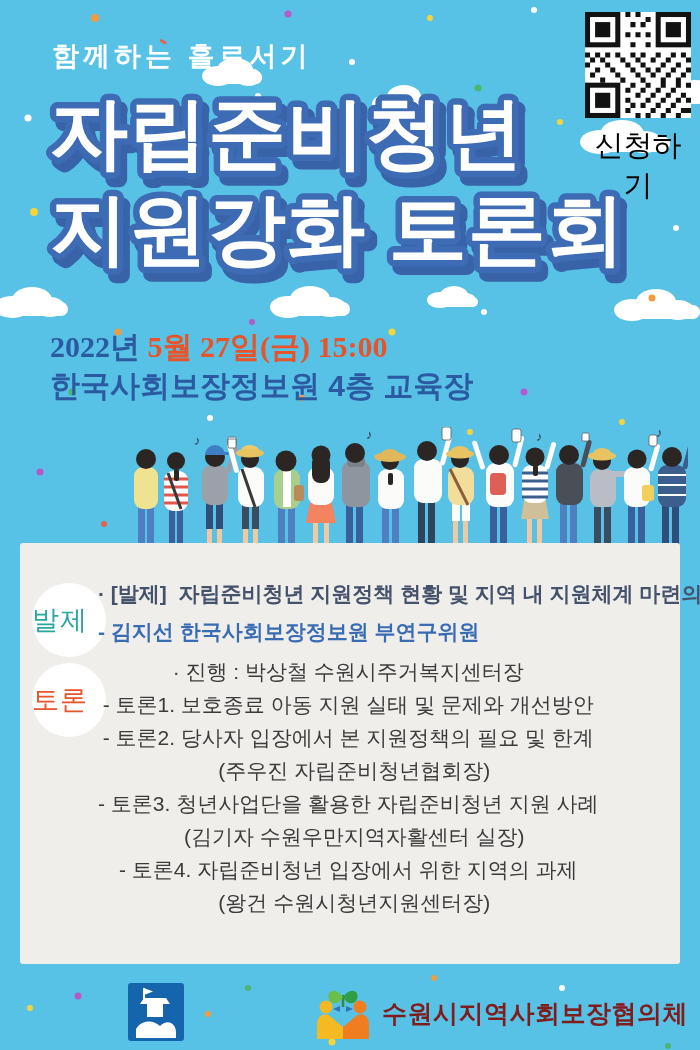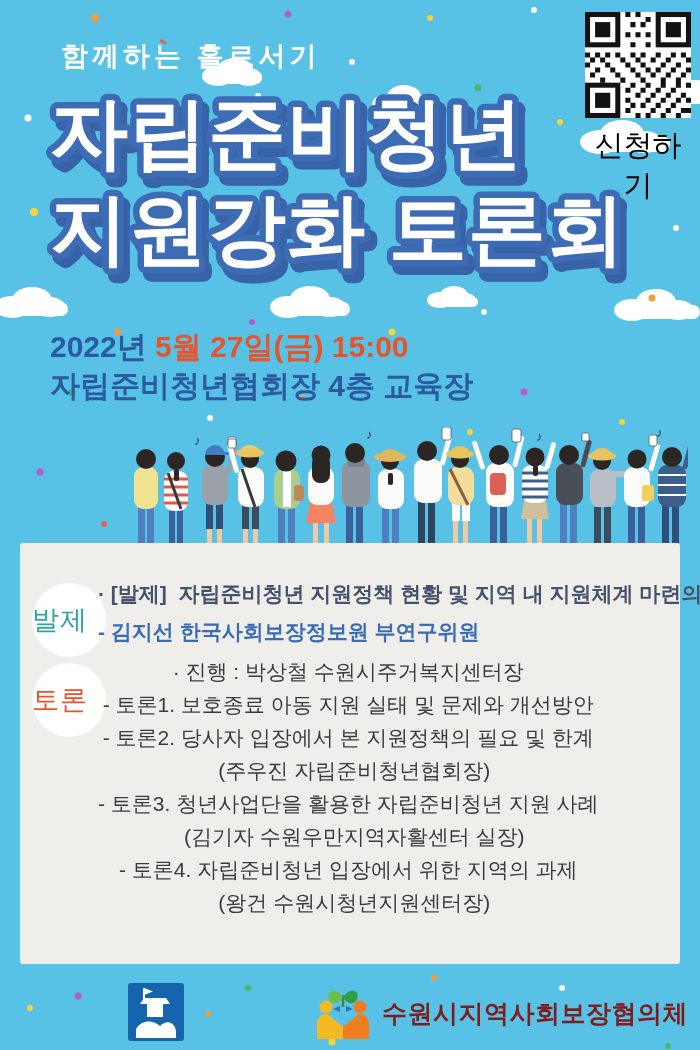--- a/index.html
+++ b/index.html
@@ -4,30 +4,30 @@
 <style>
   html,body{margin:0;padding:0;}
   body{
     width:700px;height:1050px;position:relative;overflow:hidden;
     background:#58c1e6;
     font-family:"Liberation Sans","DejaVu Sans",sans-serif;
   }
   .decor{position:absolute;left:0;top:0;z-index:1;}
   .tagline{
     position:absolute;left:52px;top:38px;z-index:2;
-    font-size:27px;font-weight:700;color:#ffffff;letter-spacing:4px;margin-left:9px;
+    font-size:27px;font-weight:700;color:#ffffff;letter-spacing:4px;
   }
   .title-svg{position:absolute;left:46px;top:86px;z-index:2;overflow:visible;}
   .title-svg text{
     font-family:"Liberation Sans","DejaVu Sans",sans-serif;
     font-weight:900;font-size:78px;letter-spacing:1px;
   }
   .t-shadow{fill:#3863a8;stroke:#3863a8;stroke-width:14;paint-order:stroke;stroke-linejoin:round;}
   .t-front{fill:#ffffff;stroke:#3d6bb4;stroke-width:13;paint-order:stroke;stroke-linejoin:round;}
-  .date-line{position:absolute;left:50px;top:327px;z-index:2;font-size:30px;font-weight:800;white-space:pre;}
+  .date-line{position:absolute;left:50px;top:327px;z-index:2;font-size:30px;font-weight:800;white-space:pre;font-family:Liberation Serif, serif;}
   .date-year{color:#2c5aa0;}
   .date-main{color:#e8542a;}
   .venue{position:absolute;left:50px;top:366px;z-index:2;font-size:30px;font-weight:800;color:#2c5aa0;}
   .qr-block{position:absolute;left:583px;top:12px;width:110px;z-index:5;text-align:center;}
   .qr-label{font-size:29px;color:#000000;margin-top:4px;font-weight:500;}
   .crowd{position:absolute;left:128px;top:427px;z-index:1;}
   .card{
     position:absolute;left:20px;top:543px;width:660px;height:421px;z-index:3;
     background:#efeeeb;border-radius:3px;
   }
@@ -186,21 +186,21 @@
                M40 85h5v5h-5z M60 85h5v5h-5z M75 85h5v5h-5z M90 85h5v5h-5z M100 85h5v5h-5z
                M45 90h5v5h-5z M55 90h5v5h-5z M70 90h5v5h-5z M85 90h5v5h-5z
                M40 95h5v5h-5z M65 95h5v5h-5z M80 95h5v5h-5z M95 95h5v5h-5z M100 95h5v5h-5z
                M50 100h5v5h-5z M60 100h5v5h-5z M75 100h5v5h-5z M90 100h5v5h-5z"></path>
     </g>
   </svg>
   <div class="qr-label">신청하기</div>
 </div>
 
 <div class="date-line"><span class="date-year">2022년 </span><span class="date-main">5월 27일(금) 15:00</span></div>
-<div class="venue">자립준비청년협회장 4층 교육장</div>
+<div class="venue">한국사회보장정보원 4층 교육장</div>
 
 <svg class="crowd" width="560" height="118" viewBox="0 0 560 118">
   <g fill="#2f3b4a" font-size="13" font-weight="700">
     <text x="66" y="18">♪</text>
       <text x="238" y="12">♪</text>
       <text x="408" y="14">♪</text>
       <text x="528" y="10">♪</text>
   </g>
   <g>
       <rect x="10" y="78" width="7" height="40" fill="#4e7fc0"></rect>

